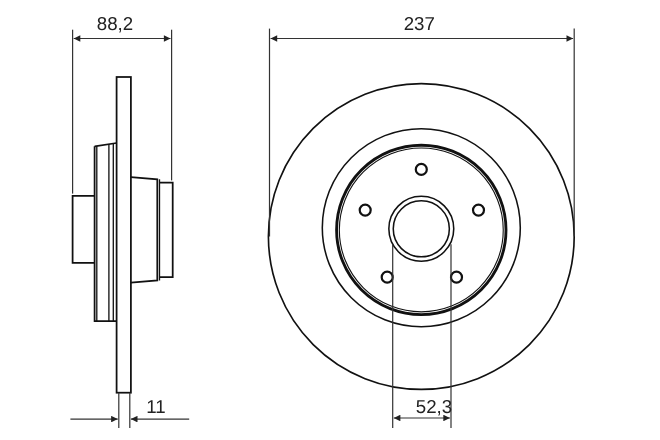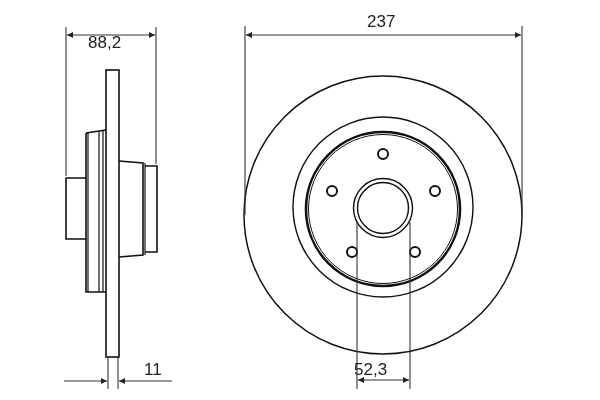--- a/index.html
+++ b/index.html
@@ -70,16 +70,16 @@
     <line x1="245" y1="26" x2="245" y2="215"></line>
     <line x1="522" y1="26" x2="522" y2="215"></line>
     <line x1="246" y1="35" x2="521" y2="35" marker-start="url(#arr)" marker-end="url(#arr)"></line>
 
     <line x1="357" y1="222" x2="357" y2="389"></line>
     <line x1="410" y1="222" x2="410" y2="389"></line>
     <line x1="358" y1="380" x2="409" y2="380" marker-start="url(#arr)" marker-end="url(#arr)"></line>
   </g>
 </svg>
 
-<div class="dim-label" style="left:88px; top:13px;margin-top:21px;">88,2</div>
-<div class="dim-label" style="left:144px; top:361px;">11</div>
+<div class="dim-label" style="left:88px; top:13px;">88,2</div>
+<div class="dim-label" style="left:133px; top:361px;">11</div>
 <div class="dim-label" style="left:367px; top:13px;">237</div>
-<div class="dim-label" style="left:354px; top:361px;">52,3</div>
+<div class="dim-label" style="left:378px; top:361px;">52,3</div>
 
 </body></html>

